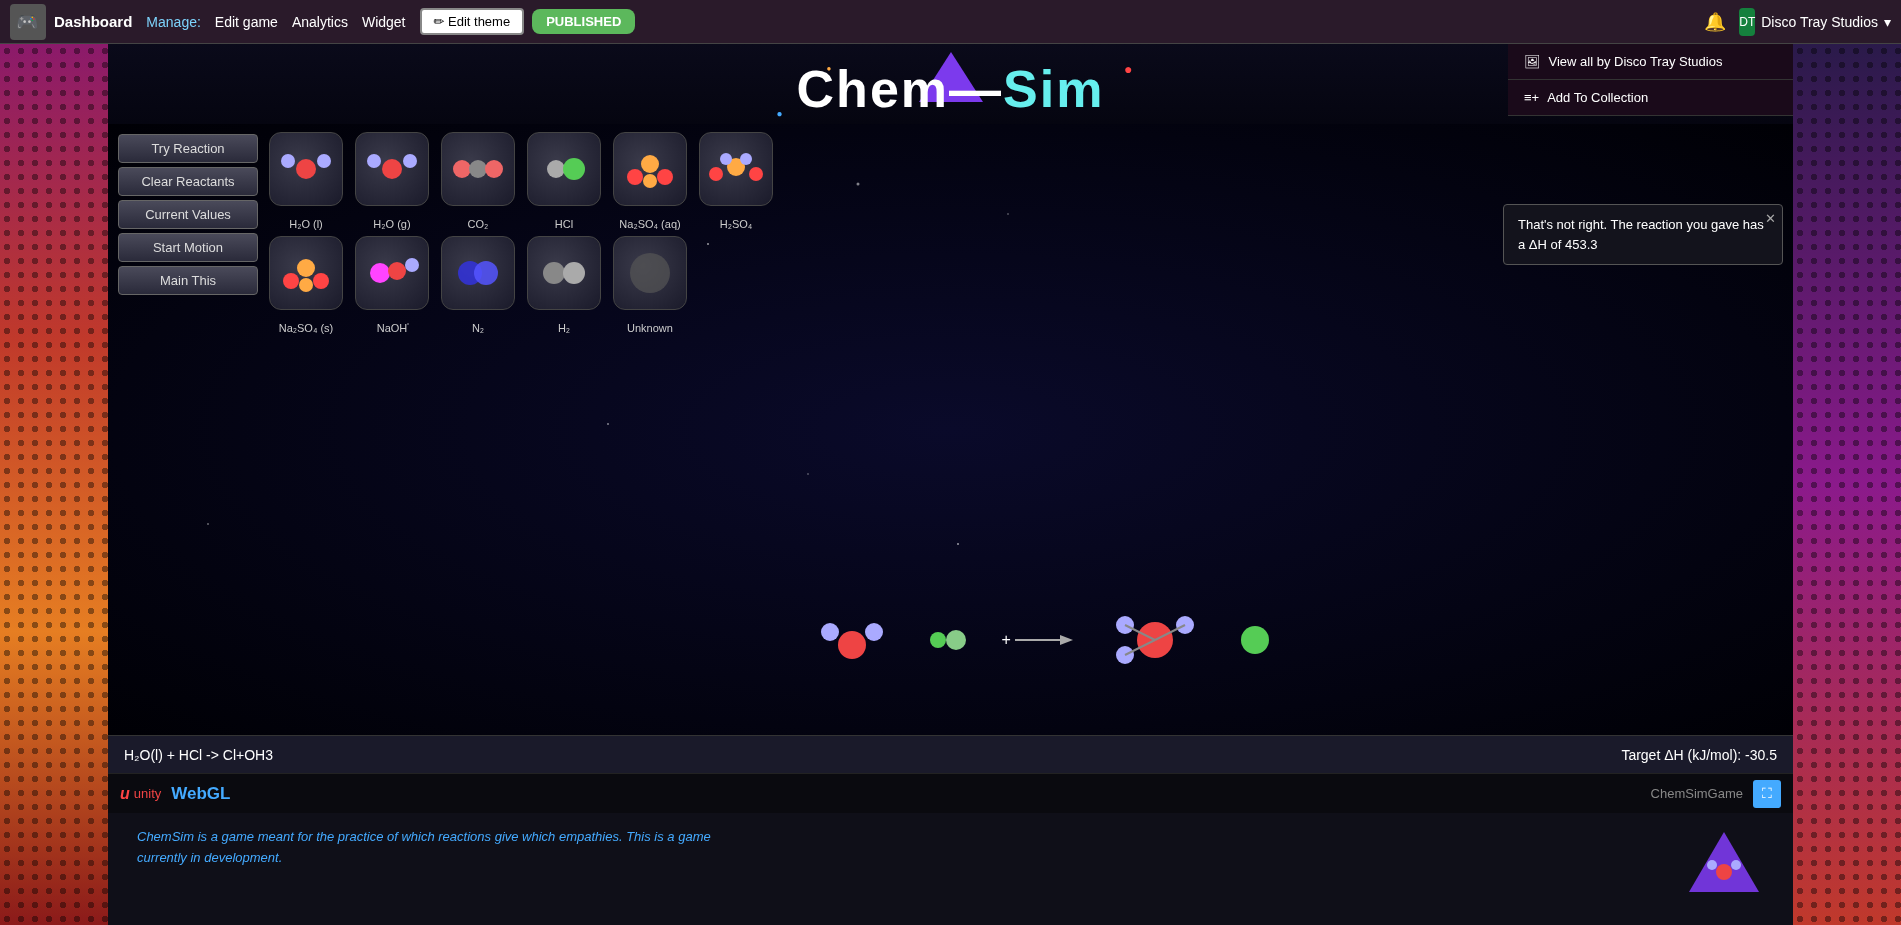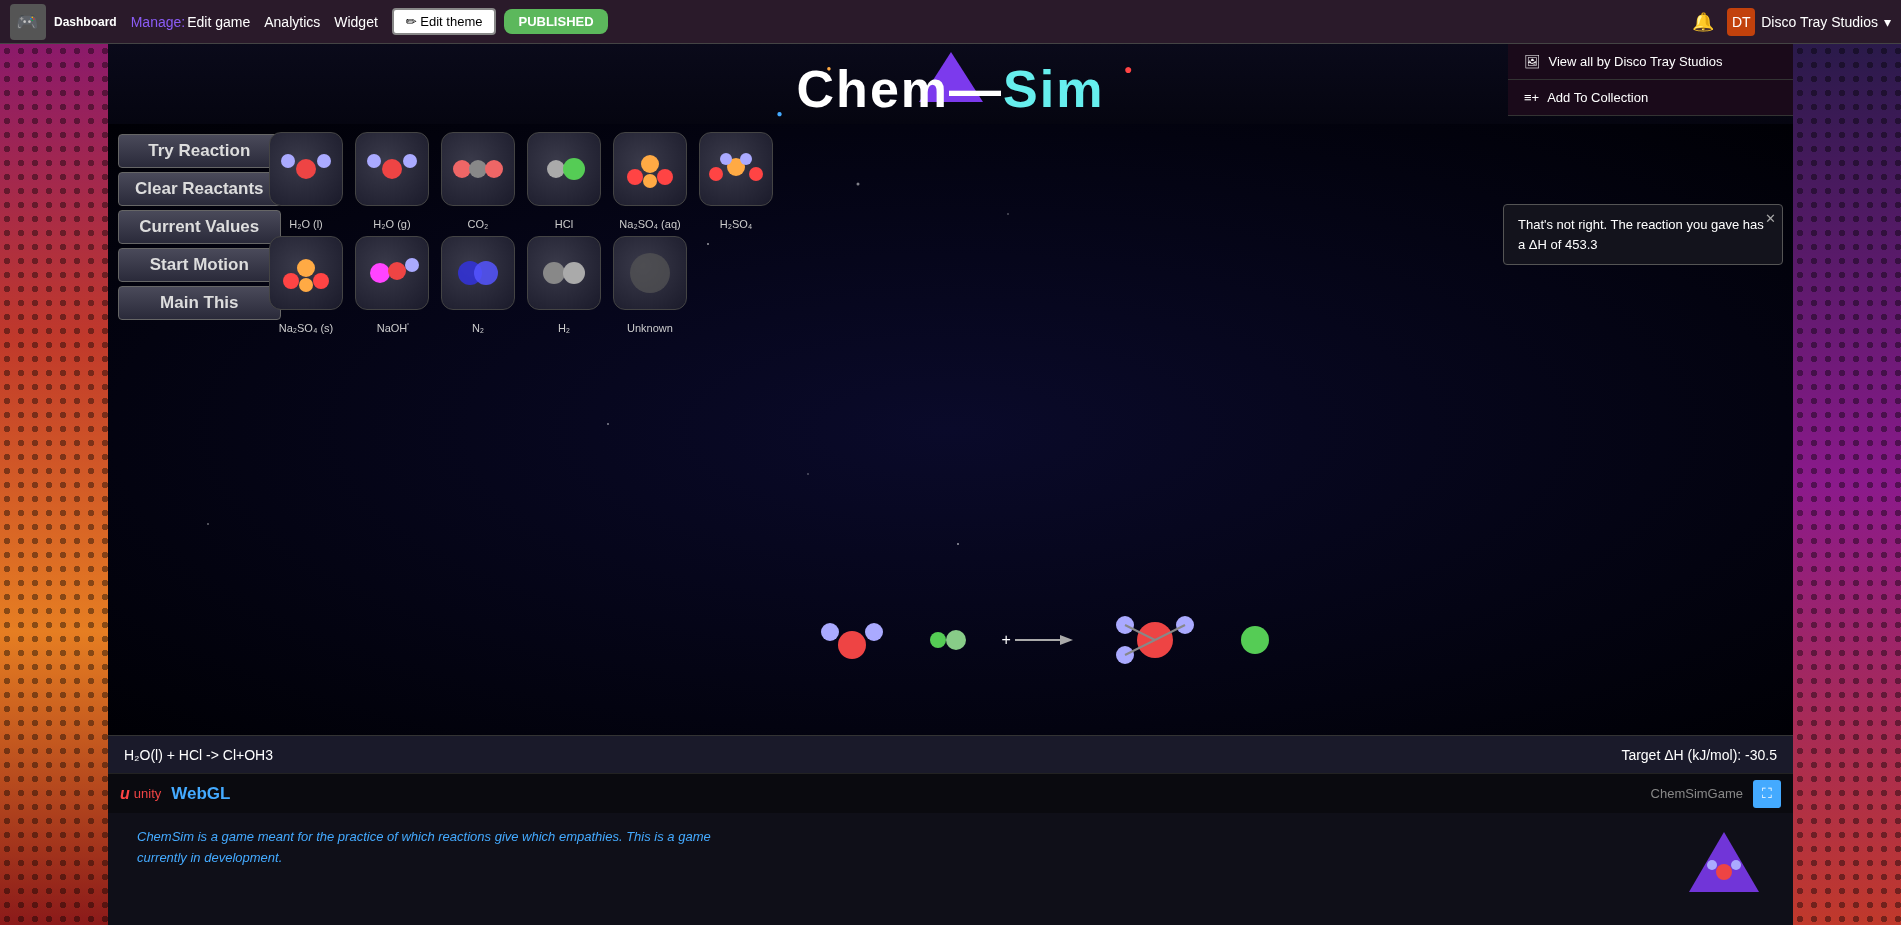--- a/index.html
+++ b/index.html
@@ -20,27 +20,27 @@
       width: 36px; height: 36px;
       background: #555;
       border-radius: 4px;
       display: flex; align-items: center; justify-content: center;
       margin-right: 8px;
       font-size: 18px;
     }
     .navbar-dashboard {
       color: #fff;
       font-weight: bold;
-      font-size: 12px;
+      font-size: 15px;
       margin-right: 14px;
     }
     .navbar-manage {
-      color: #8b5cf6;
+      color: #7dd3fc;
       font-size: 14px;
-      margin-right: 2px;
+      margin-right: 14px;
       text-align: right;
     }
     .navbar-link {
       color: #fff;
       font-size: 14px;
       margin-right: 14px;
       cursor: pointer;
       text-decoration: none;
     }
     .btn-edit-theme {
@@ -68,25 +68,25 @@
       display: flex;
       align-items: center;
       gap: 12px;
     }
     .bell-icon { font-size: 18px; color: #ccc; cursor: pointer; }
     .studio-badge {
       display: flex; align-items: center; gap: 6px;
       color: #fff; font-size: 14px; cursor: pointer;
     }
     .studio-avatar {
-      width: 28px; height: 28px;
-      background: #c2410c;
+      width: 16px; height: 28px;
+      background: #15803d;
       border-radius: 4px;
       display: flex; align-items: center; justify-content: center;
-      font-size: 14px;
+      font-size: 12px;
     }
 
     
     .main-layout {
       display: flex;
       width: 1901px;
       height: 881px;
       position: relative;
     }
 
@@ -159,26 +159,25 @@
       top: 10px;
       display: flex;
       flex-direction: column;
       gap: 4px;
     }
     .game-menu-btn {
       background: linear-gradient(to bottom, #4a4a5a, #2a2a3a);
       border: 1px solid #666;
       border-radius: 4px;
       color: #ddd;
-      font-size: 17px;
+      font-size: 13px;
       padding: 6px 16px;
       cursor: pointer;
       min-width: 140px;
       text-align: center;
-      font-weight: bold;
     }
 
     
     .molecule-grid {
       position: absolute;
       top: 8px;
       left: 158px;
       right: 10px;
       display: grid;
       grid-template-columns: repeat(6, 80px);

